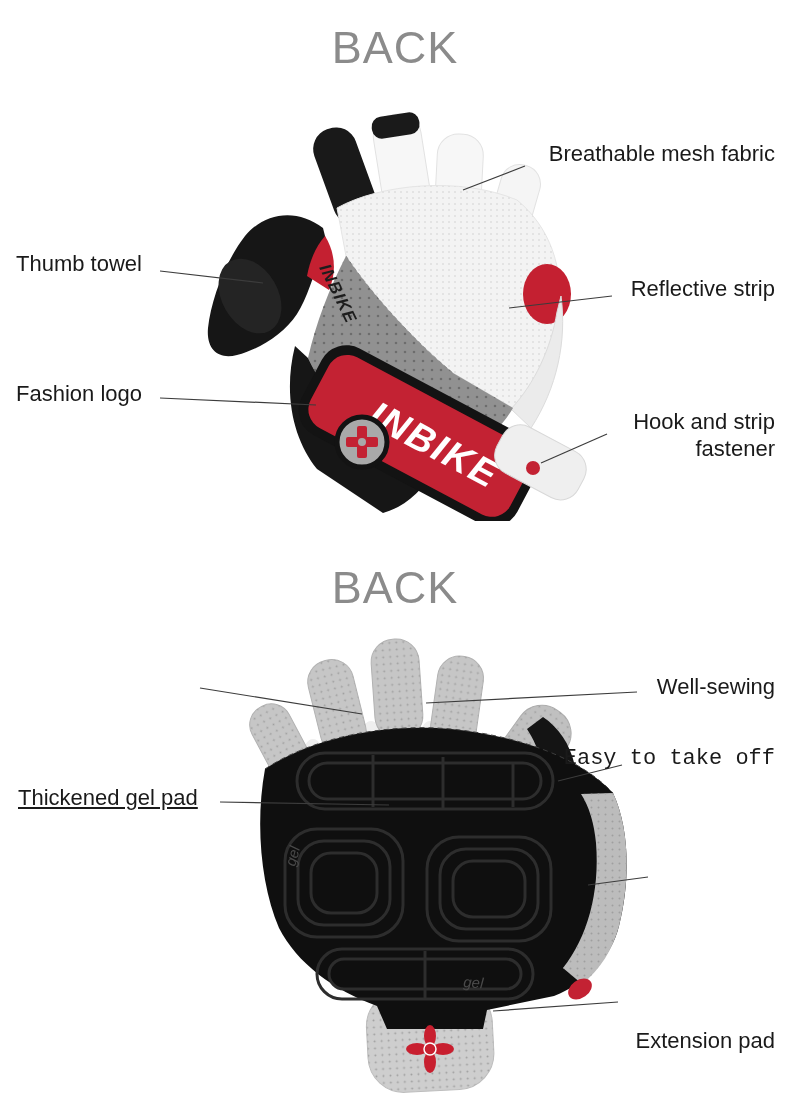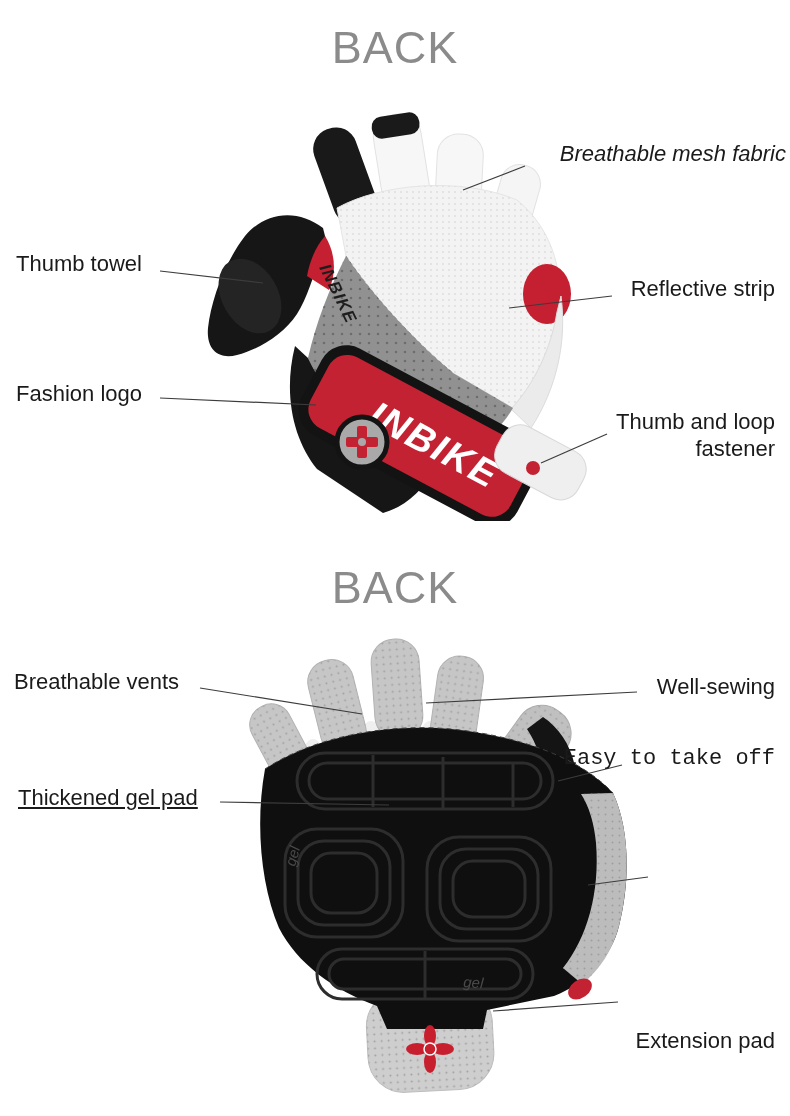--- a/index.html
+++ b/index.html
@@ -193,25 +193,24 @@
     <line x1="160" y1="398" x2="316" y2="405"></line>
     <line x1="607" y1="434" x2="541" y2="463"></line>
     <line x1="200" y1="688" x2="362" y2="714"></line>
     <line x1="637" y1="692" x2="426" y2="703"></line>
     <line x1="622" y1="765" x2="558" y2="781"></line>
     <line x1="220" y1="802" x2="389" y2="805"></line>
     <line x1="648" y1="877" x2="588" y2="885"></line>
     <line x1="618" y1="1002" x2="493" y2="1011"></line>
   </svg>
 
-  <div class="label right" style="top:141px;right:4px;font-style:italic;">Breathable mesh fabric</div>
+  <div class="label right" style="top:141px;right:15px;">Breathable mesh fabric</div>
   <div class="label" style="top:251px;left:16px;">Thumb towel</div>
   <div class="label right" style="top:276px;right:15px;">Reflective strip</div>
   <div class="label" style="top:381px;left:16px;">Fashion logo</div>
-  <div class="label right wrap" style="top:409px;right:15px;width:175px;">Thumb and loop fastener</div>
-
-  <div class="label" style="top:669px;left:14px;">Breathable vents</div>
+  <div class="label right wrap" style="top:409px;right:15px;width:175px;">Hook and strip fastener</div>
+
   <div class="label right" style="top:674px;right:15px;">Well-sewing</div>
   <div class="label right" style="top:746px;right:15px;font-family:Liberation Mono, monospace;">Easy to take off</div>
   <div class="label" style="top:785px;left:18px;text-decoration:underline;">Thickened gel pad</div>
   <div class="label right" style="top:1028px;right:15px;">Extension pad</div>
 
 </div>
 
 </body></html>

